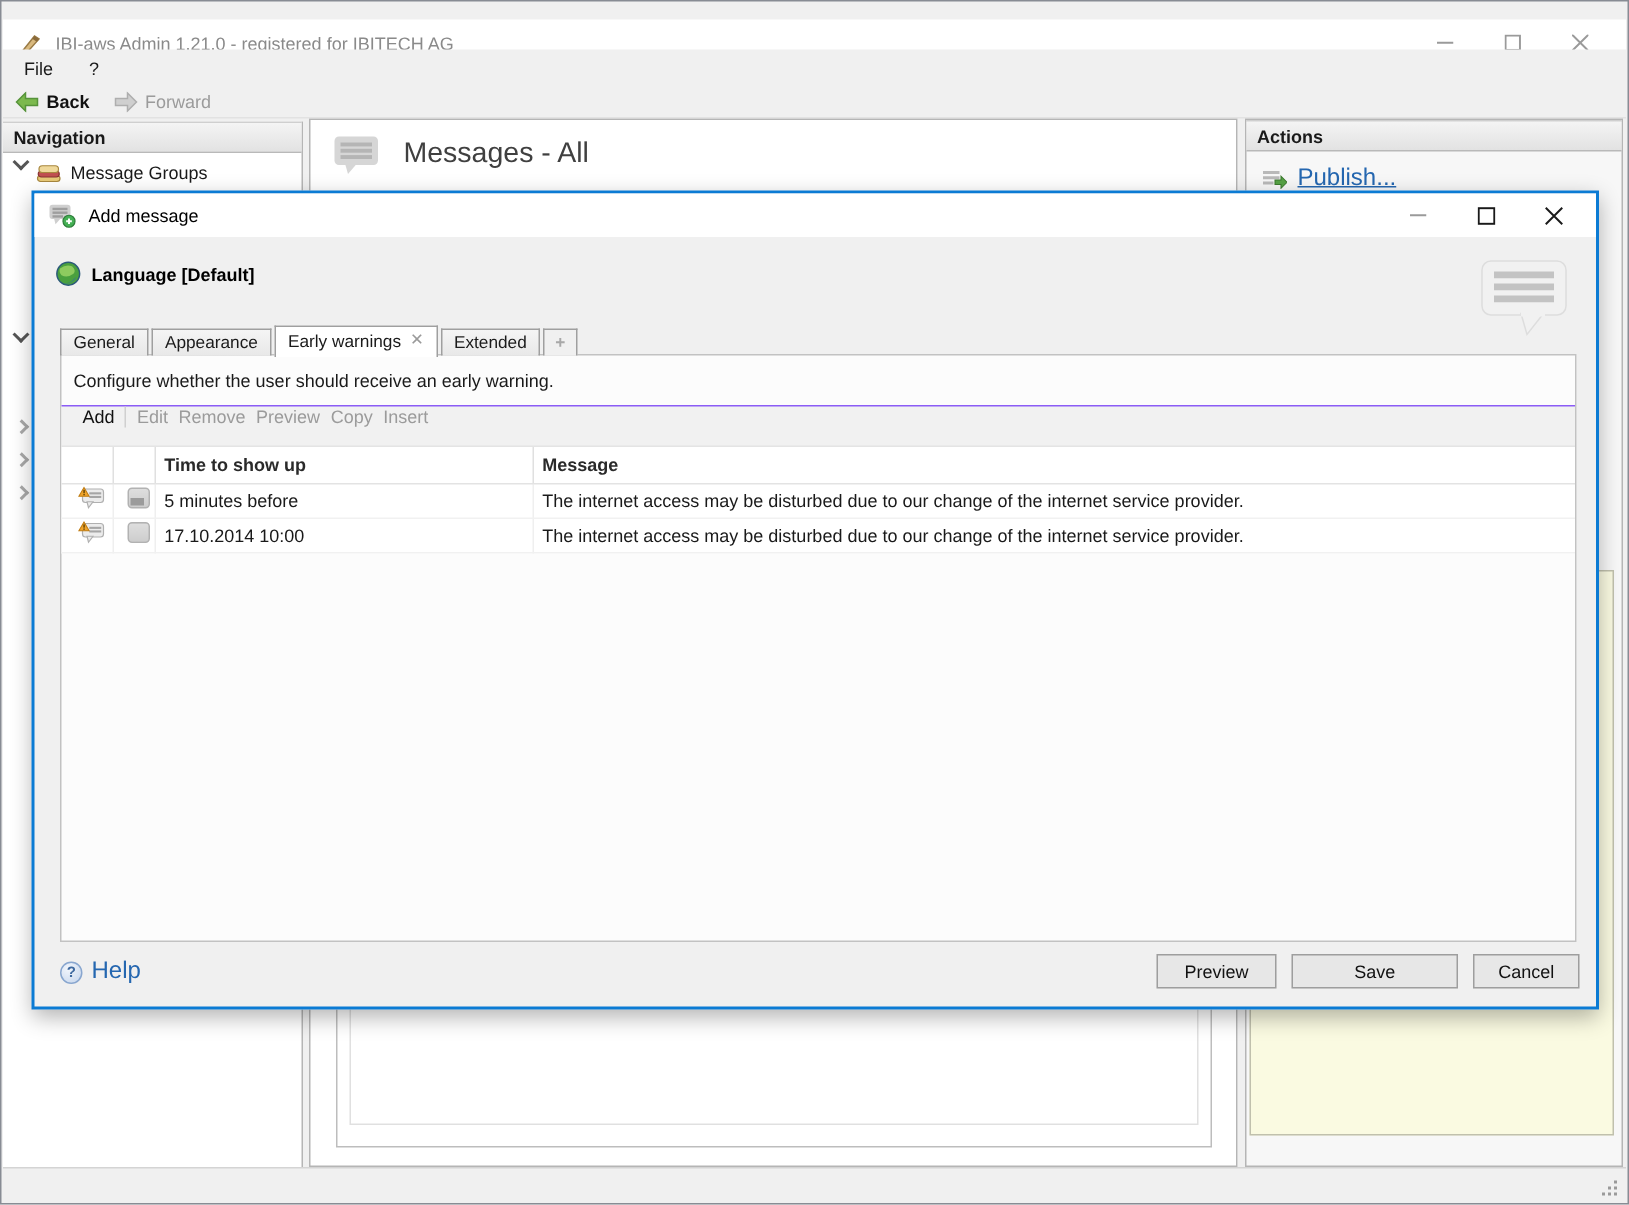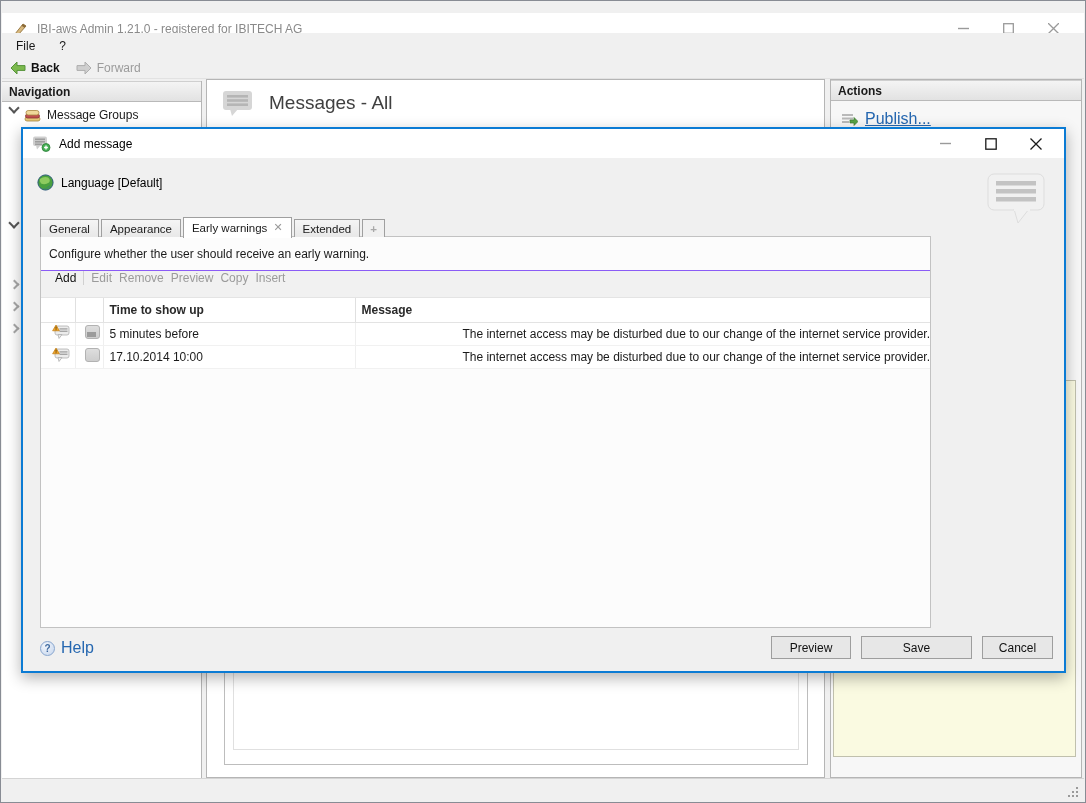--- a/index.html
+++ b/index.html
@@ -48,42 +48,42 @@
 
   
   .dialog { position:absolute; left:20px; top:126px; width:1045px; height:546px; background:#f0f0f0; border:2px solid #0b7bd4; box-shadow:0 5px 14px rgba(0,0,0,0.30); z-index:10; }
   .dlg-titlebar { position:absolute; left:0; top:0; right:0; height:29px; background:#ffffff; display:flex; align-items:center; }
   .dlg-titlebar .dlg-ic { margin-left:9px; }
   .dlg-title-text { margin-left:8px; font-size:12px; color:#000; }
   .dlg-controls { position:absolute; right:6px; top:0; height:29px; display:flex; align-items:center; }
   .dlg-btn { width:45px; height:29px; display:flex; align-items:center; justify-content:center; }
 
   .language-row { position:absolute; left:14px; top:45px; display:flex; align-items:center; gap:7px; }
-  .language-label { font-size:12px; color:#000; }
+  .language-label { font-size:12px; color:#000;font-weight:bold; }
 
   .watermark { position:absolute; right:16px; top:42px; width:64px; height:56px; }
 
   .tabs { position:absolute; left:17px; top:87px; height:21px; display:flex; align-items:flex-end; z-index:2; }
   .tab { height:18px; padding:0 8px; display:flex; align-items:center; gap:6px; font-size:11.5px; color:#1a1a1a; background:linear-gradient(#f5f5f5,#e8e8e8); border:1px solid #9f9f9f; border-bottom:none; margin-right:2px; }
   .tab.active { height:21px; background:#ffffff; margin-bottom:-1px; padding-bottom:1px; }
   .tab-x { color:#9a9a9a; font-size:11px; line-height:1; }
   .tab.plus { color:#a8a8a8; font-weight:bold; padding:0 7px; background:#f0f0f0; }
 
-  .content-box { position:absolute; left:17px; top:107px; width:891px; height:392px; border:1px solid #c2c2c2; background:#fcfcfc; }
+  .content-box { position:absolute; left:17px; top:107px; width:1011px; height:392px; border:1px solid #c2c2c2; background:#fcfcfc; }
   .desc-text { padding:10px 10px 9px 8px; font-size:12px; color:#1a1a1a; }
   .dlg-toolbar { height:28px; background:#f1f1f1; border-top:1px solid #8b5cf6; border-bottom:1px solid #e4e4e4; display:flex; align-items:flex-start; padding-left:14px; gap:7px; font-size:12px; }
   .tb-item.enabled { color:#111; }
   .tb-item.disabled { color:#9b9b9b; }
   .tb-sep { width:1px; height:14px; background:#d0d0d0; }
 
   table.ew { border-collapse:collapse; width:100%; background:#ffffff; table-layout:fixed; }
   table.ew th { height:24px; font-size:12px; font-weight:bold; color:#2a2a2a; text-align:left; padding-left:6px; border-right:1px solid #e0e0e0; border-bottom:1px solid #e3e3e3; }
   table.ew th:last-child { border-right:none; }
   table.ew td { height:23px; font-size:12px; color:#1a1a1a; padding-left:6px; border-right:1px solid #efefef; border-bottom:1px solid #f1f1f1; overflow:hidden; white-space:nowrap; }
-  table.ew td:last-child { border-right:none;text-align:right; }
+  table.ew td:last-child { border-right:none; }
   .col-ic1 { width:34px; } .col-ic2 { width:28px; } .col-time { width:252px; }
   td.icell { text-align:center; padding-left:0; }
 
   .swatch { display:inline-block; width:15px; height:14px; border-radius:3px; background:linear-gradient(#dedede,#cdcdcd); border:1px solid #b2b2b2; position:relative; }
   .swatch.bar::after { content:""; position:absolute; left:1px; bottom:1px; width:9px; height:5px; background:#9b9b9b; }
 
   .dlg-footer { position:absolute; left:0; right:0; bottom:0; height:46px; }
   .help-row { position:absolute; left:17px; top:14px; display:flex; align-items:center; gap:6px; }
   .help-ic { width:15px; height:15px; border-radius:50%; background:radial-gradient(circle at 35% 30%, #f2f6fc, #c5d5ec); border:1px solid #88a6cf; color:#3f6aa0; font-size:10px; font-weight:bold; display:flex; align-items:center; justify-content:center; }
   .btn-row { position:absolute; right:11px; top:11px; display:flex; gap:10px; }

